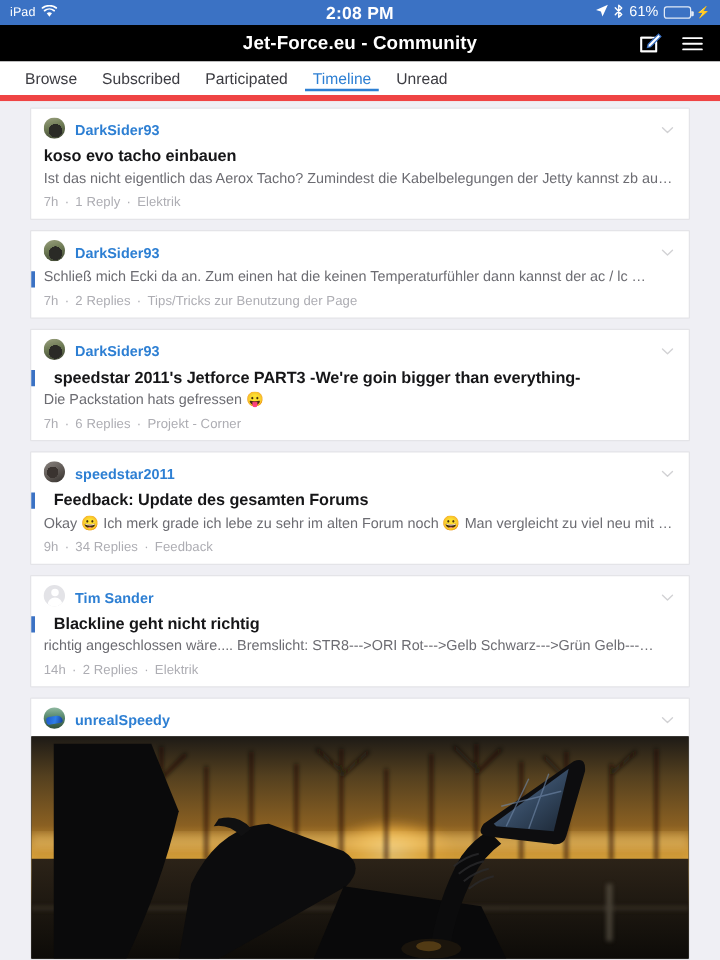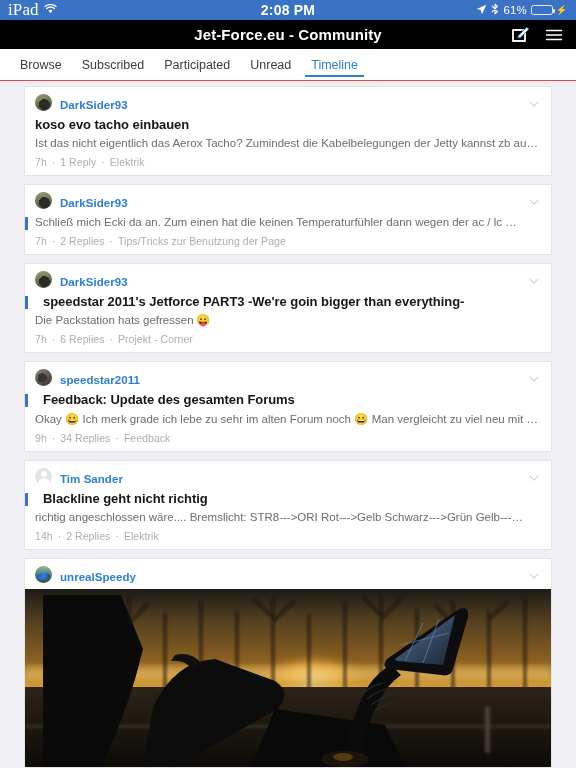--- a/index.html
+++ b/index.html
@@ -11,21 +11,21 @@
     -webkit-font-smoothing:antialiased;
   }
 
   
   .status-bar {
     height:20px; background:#3b72c4; color:#ffffff;
     display:flex; align-items:center; padding:0 8px;
     font-size:11.5px; position:relative;
   }
   .sb-left { display:flex; align-items:center; gap:5px; }
-  .sb-device { font-size:17px; letter-spacing:.1px;font-family:Liberation Serif, serif; }
+  .sb-device { font-size:10px; letter-spacing:.1px; }
   .sb-center {
     position:absolute; left:0; right:0; text-align:center;
     font-size:14px; font-weight:bold; letter-spacing:.2px;
   }
   .sb-right {
     margin-left:auto; display:flex; align-items:center; gap:4px;
     font-size:11.5px; position:relative; z-index:2;
   }
   .sb-pct { font-weight:normal; letter-spacing:.1px; }
   .batt {
@@ -50,21 +50,21 @@
     position:absolute; left:0; right:0; text-align:center;
     font-size:15px; font-weight:bold; letter-spacing:.1px;
   }
   .nav-actions { margin-left:auto; display:flex; align-items:center; gap:14px; z-index:2; }
   .nav-ico { width:20px; height:20px; display:block; }
 
   
   .tabbar {
     height:32px; background:#ffffff;
     display:flex; align-items:stretch; padding:3px 10px;
-    border-bottom:1px solid #ef4444;
+    border-bottom:5px solid #ef4444;
   }
   .tab {
     display:flex; align-items:center; padding:0 10px;
     font-size:12.5px; color:#3c3c42; position:relative;
     white-space:nowrap;
   }
   .tab.active { color:#2d7fd3; }
   .tab.active::after{
     content:""; position:absolute; left:4px; right:4px; bottom:0;
     height:2px; background:#2d7fd3;
@@ -191,22 +191,22 @@
         <path d="M2.5 5.5 h15 M2.5 10 h15 M2.5 14.5 h15" stroke="#fff" stroke-width="1.5" stroke-linecap="round"></path>
       </svg>
     </span>
   </div>
 </div>
 
 <div class="tabbar" id="tabbar">
     <div class="tab">Browse</div>
     <div class="tab">Subscribed</div>
     <div class="tab">Participated</div>
+    <div class="tab active">Timeline</div>
     <div class="tab">Unread</div>
-    <div class="tab active">Timeline</div>
   </div>
 
 <div class="feed" id="feed">
     <div class="card">
       <div class="card-head">
         <span class="avatar av-dark"></span>
         <span class="username">DarkSider93</span>
         <span class="chev"><svg viewBox="0 0 14 14" width="14" height="14">
             <path d="M3 5.2 L7 9 L11 5.2" stroke="#9a9aa0" stroke-width="1.1" fill="none" stroke-linecap="round" stroke-linejoin="round"></path>
           </svg></span>
@@ -220,21 +220,21 @@
     <div class="card">
       <div class="card-head">
         <span class="avatar av-dark"></span>
         <span class="username">DarkSider93</span>
         <span class="chev"><svg viewBox="0 0 14 14" width="14" height="14">
             <path d="M3 5.2 L7 9 L11 5.2" stroke="#9a9aa0" stroke-width="1.1" fill="none" stroke-linecap="round" stroke-linejoin="round"></path>
           </svg></span>
       </div>
       <div class="card-body">
         <span class="unread-bar"></span>
-        <div class="snippet">Schließ mich Ecki da an. Zum einen hat die keinen Temperaturfühler dann wegen der ac / lc …</div>
+        <div class="snippet">Schließ mich Ecki da an. Zum einen hat die keinen Temperaturfühler dann kannst der ac / lc …</div>
         <div class="meta"><span>7h</span><span class="sep"> · </span><span>2 Replies</span><span class="sep"> · </span><span>Tips/Tricks zur Benutzung der Page</span></div>
       </div>
     </div>
     <div class="card">
       <div class="card-head">
         <span class="avatar av-dark"></span>
         <span class="username">DarkSider93</span>
         <span class="chev"><svg viewBox="0 0 14 14" width="14" height="14">
             <path d="M3 5.2 L7 9 L11 5.2" stroke="#9a9aa0" stroke-width="1.1" fill="none" stroke-linecap="round" stroke-linejoin="round"></path>
           </svg></span>

